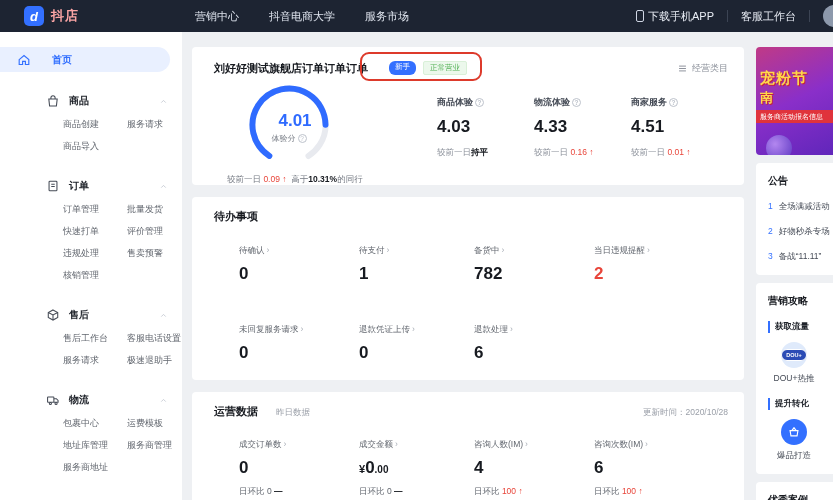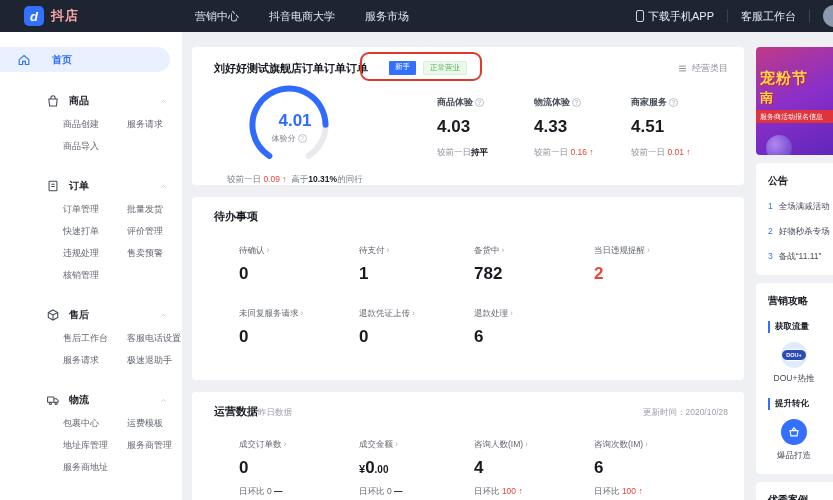--- a/index.html
+++ b/index.html
@@ -55,21 +55,21 @@
   }
 
   
   .main { width: 552px; margin-left: 10px; padding-top: 15px; flex: 0 0 auto; }
   .card { background: #fff; border-radius: 4px; }
   .card-store { height: 138px; padding: 11px 16px 0 22px; }
   .store-head { display: flex; align-items: center; position: relative; height: 20px; }
   .store-name { font-size: 11px; font-weight: bold; color: #171a20; }
   .badges { display: flex; gap: 7px; margin-left: 21px; }
   .badge-new {
-    background: #3370ff; color: #fff; font-size: 7.5px; padding: 2px 6px; border-radius: 1px; line-height: 1;
+    background: #3370ff; color: #fff; font-size: 7.5px; padding: 2px 6px; border-radius: 6px; line-height: 1;
   }
   .badge-status {
     background: #ecf8ec; color: #55b257; font-size: 7.5px; padding: 2px 6px; border-radius: 2px; line-height: 1;
     border: 1px solid #d9f0d8;
   }
   .red-annotation {
     position: absolute; left: 146px; top: -6px; width: 122px; height: 29px;
     border: 2px solid #dd3a2b; border-radius: 9px; pointer-events: none;
   }
   .category-link { margin-left: auto; display: flex; align-items: center; gap: 4px; color: #8a8f99; font-size: 9px; cursor: pointer; }
@@ -87,30 +87,30 @@
   .red { color: #e8453a; }
   .strong { color: #171a20; font-weight: bold; }
   .metrics { flex: 1; display: grid; grid-template-columns: repeat(3, 1fr); padding-top: 12px; padding-left: 11px; }
   .metric .m-label { font-size: 9px; color: #454b56; font-weight: bold; }
   .metric .m-value { font-size: 17px; font-weight: bold; margin-top: 8px; }
   .metric .m-compare { font-size: 8.5px; color: #8a8f99; margin-top: 10px; white-space: nowrap; }
 
   .card-todo { margin-top: 12px; height: 183px; padding: 12px 16px 0 22px; }
   .sec-title { font-size: 11px; font-weight: bold; color: #171a20; }
   .todo-grid {
-    margin: 21px 0 0 25px; display: grid; grid-template-columns: 120px 115px 120px 1fr; row-gap: 24px;
+    margin: 21px 0 0 25px; display: grid; grid-template-columns: 120px 115px 120px 1fr; row-gap: 40px;
   }
   .stat-label { font-size: 8.5px; color: #62676f; cursor: pointer; white-space: nowrap; }
   .stat-label .arrow { color: #a8adb6; margin-left: 2px; }
   .stat-value { font-size: 17px; font-weight: bold; margin-top: 7px; color: #171a20; }
   .stat-value.red { color: #e8453a; }
 
   .card-ops { margin-top: 12px; height: 160px; padding: 12px 16px 0 22px; }
   .ops-head { display: flex; align-items: baseline; }
-  .ops-sub { font-size: 8.5px; color: #9a9fa8; margin-left: 0; }
+  .ops-sub { font-size: 8.5px; color: #9a9fa8; margin-left: 18px; }
   .ops-updated { margin-left: auto; font-size: 8.5px; color: #9a9fa8; }
   .ops-grid { margin: 20px 0 0 25px; display: grid; grid-template-columns: 120px 115px 120px 1fr; }
   .ratio { font-size: 8.5px; color: #62676f; margin-top: 8px; white-space: nowrap; }
   .currency { font-size: 11px; font-weight: bold; }
   .decimals { font-size: 10px; font-weight: bold; }
 
   
   .aside { width: 150px; margin-left: 12px; padding-top: 15px; flex: 0 0 auto; }
   .banner {
     height: 108px; border-radius: 4px; position: relative; overflow: hidden; cursor: pointer;

